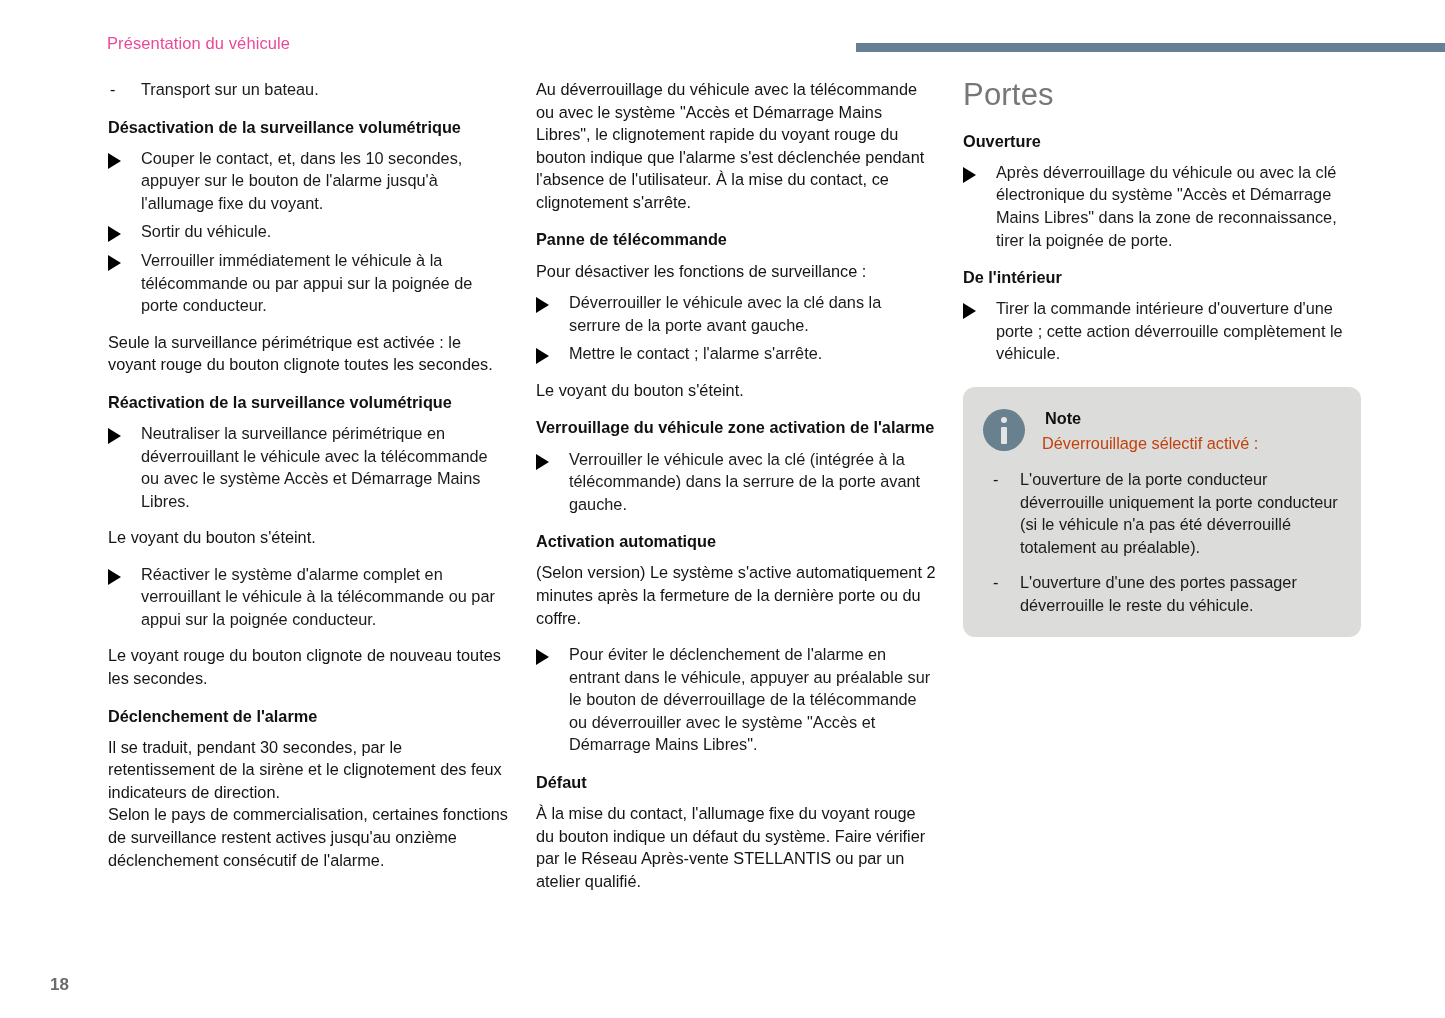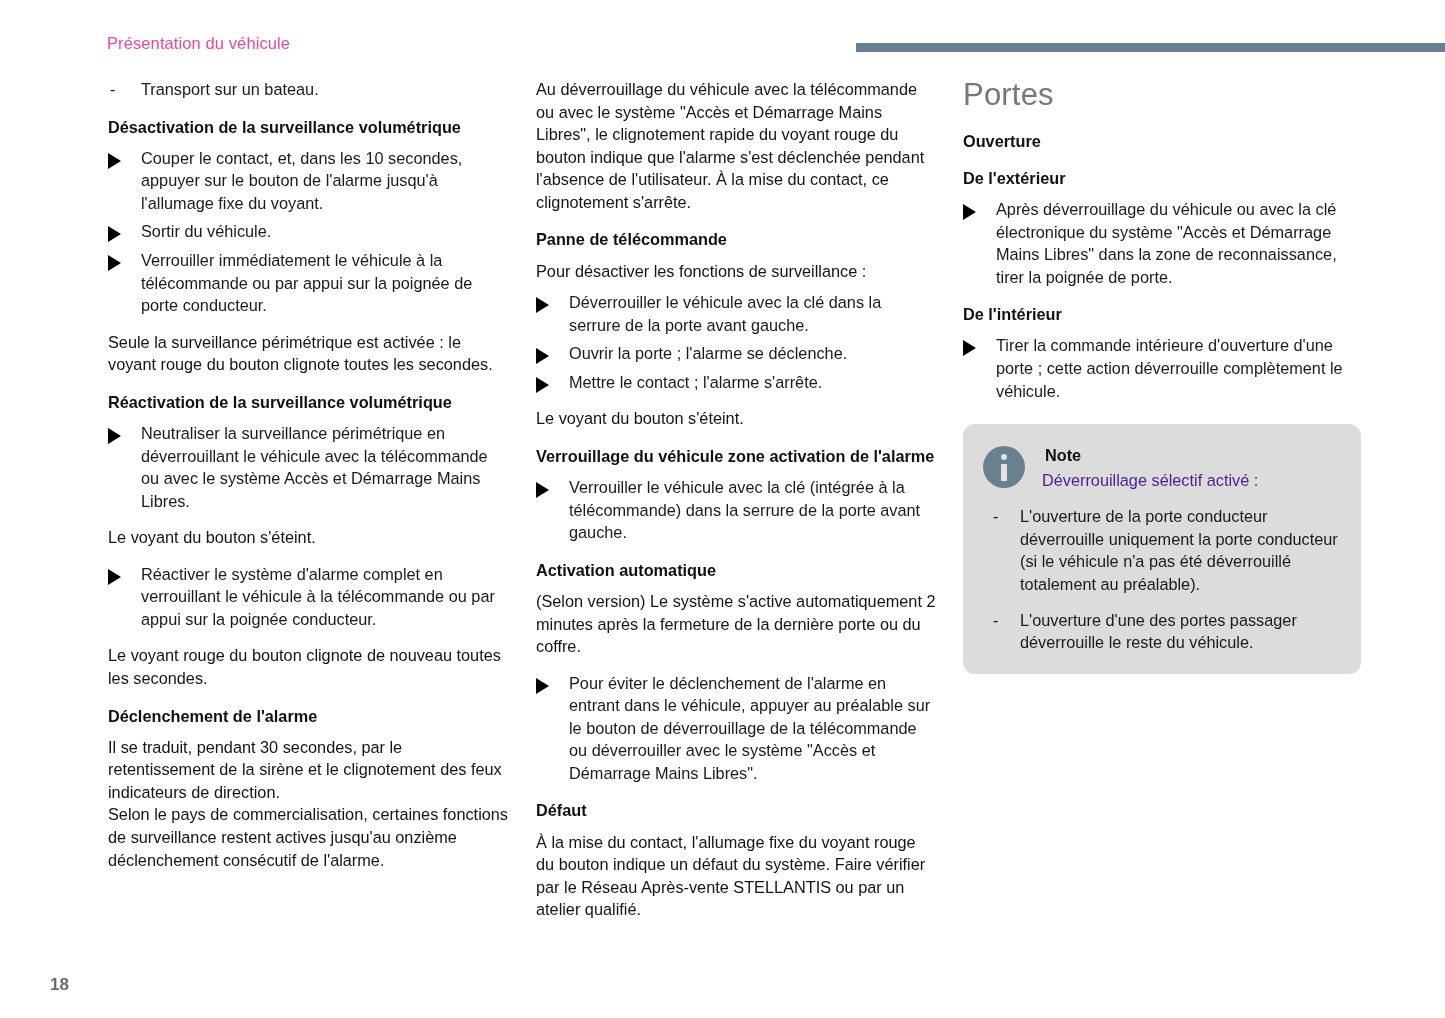--- a/index.html
+++ b/index.html
@@ -181,21 +181,21 @@
     font-size: 16.3px;
     font-weight: bold;
     line-height: 1.3;
     margin: 3px;
     color: #111111;
   }
   .note-sub {
     font-size: 16.3px;
     line-height: 1.35;
     margin: 1px 0 0 0;
-    color: #4c1d95;
+    color: #c2410c;
   }
   .note-box ul.dash-list {
     margin: 14px 0 0 0;
   }
   .note-box ul.dash-list > li {
     padding-left: 37px;
     margin-bottom: 13px;
   }
   .note-box ul.dash-list > li:last-child { margin-bottom: 0; }
   .note-box ul.dash-list > li .dash-mark { left: 10px; }
@@ -283,24 +283,20 @@
 
     <p class="para tight">Pour désactiver les fonctions de surveillance :</p>
 
     <ul class="tri-list">
       <li>
         <span class="tri-mark"></span>
         <span>Déverrouiller le véhicule avec la clé dans la serrure de la porte avant gauche.</span>
       </li>
       <li>
         <span class="tri-mark"></span>
-        <span>Ouvrir la porte ; l'alarme se déclenche.</span>
-      </li>
-      <li>
-        <span class="tri-mark"></span>
         <span>Mettre le contact ; l'alarme s'arrête.</span>
       </li>
     </ul>
 
     <p class="para">Le voyant du bouton s'éteint.</p>
 
     <h2 class="h2">Verrouillage du véhicule zone activation de l'alarme</h2>
 
     <ul class="tri-list">
       <li>
@@ -324,21 +320,20 @@
 
     <p class="para">À la mise du contact, l'allumage fixe du voyant rouge du bouton indique un défaut du système. Faire vérifier par le Réseau Après-vente STELLANTIS ou par un atelier qualifié.</p>
   </div>
 
   <div class="col col-3">
 
     <h1 class="h1-section">Portes</h1>
 
     <h2 class="h2 first">Ouverture</h2>
 
-    <h2 class="h2">De l'extérieur</h2>
 
     <ul class="tri-list">
       <li>
         <span class="tri-mark"></span>
         <span>Après déverrouillage du véhicule ou avec la clé électronique du système "Accès et Démarrage Mains Libres" dans la zone de reconnaissance, tirer la poignée de porte.</span>
       </li>
     </ul>
 
     <h2 class="h2">De l'intérieur</h2>
 

